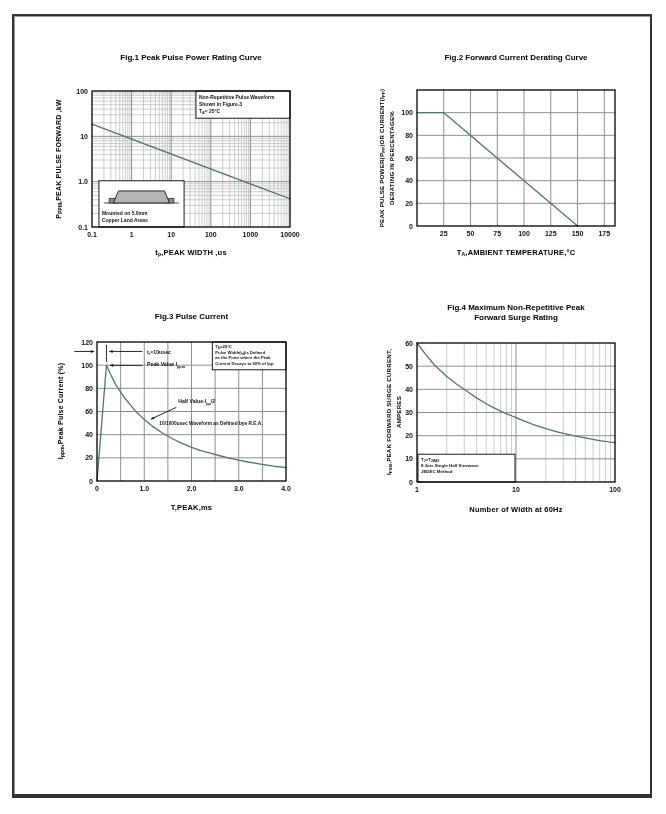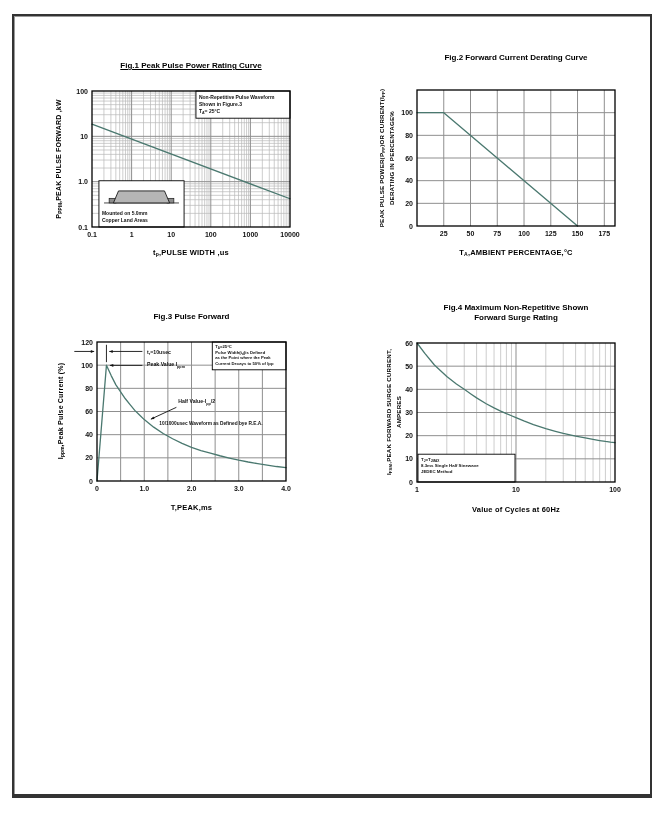--- a/index.html
+++ b/index.html
@@ -31,21 +31,21 @@
   .fs7{font-size:7px;}
   .fs62{font-size:6.2px;}
   .sub{font-size:68%;vertical-align:-18%;}
 </style>
 </head>
 <body>
 
 <div class="page-frame"></div>
 
 <div class="fig" style="left:40px;top:50px;width:270px;height:225px;">
-  <div class="ftitle" style="left:52px;top:11px;width:198px;text-decoration:underline;">Fig.1  Peak Pulse Power Rating Curve</div>
+  <div class="ftitle" style="left:52px;top:3px;width:198px;">Fig.1  Peak Pulse Power Rating Curve</div>
   <svg width="270" height="195">
       <line x1="63.920787828293655" y1="41" x2="63.920787828293655" y2="177" stroke="#b8b8b8" stroke-width="0.7"></line>
       <line x1="70.89400168689863" y1="41" x2="70.89400168689863" y2="177" stroke="#b8b8b8" stroke-width="0.7"></line>
       <line x1="75.84157565658731" y1="41" x2="75.84157565658731" y2="177" stroke="#b8b8b8" stroke-width="0.7"></line>
       <line x1="79.67921217170634" y1="41" x2="79.67921217170634" y2="177" stroke="#b8b8b8" stroke-width="0.7"></line>
       <line x1="82.81478951519229" y1="41" x2="82.81478951519229" y2="177" stroke="#b8b8b8" stroke-width="0.7"></line>
       <line x1="85.46588238456458" y1="41" x2="85.46588238456458" y2="177" stroke="#b8b8b8" stroke-width="0.7"></line>
       <line x1="87.76236348488096" y1="41" x2="87.76236348488096" y2="177" stroke="#b8b8b8" stroke-width="0.7"></line>
       <line x1="89.78800337379727" y1="41" x2="89.78800337379727" y2="177" stroke="#b8b8b8" stroke-width="0.7"></line>
       <line x1="103.52078782829366" y1="41" x2="103.52078782829366" y2="177" stroke="#b8b8b8" stroke-width="0.7"></line>
@@ -130,21 +130,21 @@
       <text x="210.4" y="187" font-size="7" font-weight="bold" text-anchor="middle" fill="#111">1000</text>
       <text x="250" y="187" font-size="7" font-weight="bold" text-anchor="middle" fill="#111">10000</text>
       <text x="48" y="43.5" font-size="7" font-weight="bold" text-anchor="end" fill="#111">100</text>
       <text x="48" y="88.83333333333334" font-size="7" font-weight="bold" text-anchor="end" fill="#111">10</text>
       <text x="48" y="134.16666666666669" font-size="7" font-weight="bold" text-anchor="end" fill="#111">1.0</text>
       <text x="48" y="179.5" font-size="7" font-weight="bold" text-anchor="end" fill="#111">0.1</text>
     </svg>
   <div class="ylab fs7" style="left:20px;top:109px;">
     <div class="lline"><span>P</span><span class="sub">PPM</span><span>,PEAK PULSE  FORWARD ,kW</span></div>
   </div>
-  <div class="xlab" style="left:52px;top:198px;width:198px;"><span>t</span><span class="sub">p</span><span>,PULSE WIDTH ,us</span></div>
+  <div class="xlab" style="left:52px;top:198px;width:198px;"><span>t</span><span class="sub">p</span><span>,PEAK WIDTH ,us</span></div>
 </div>
 
 <div class="fig" style="left:370px;top:50px;width:280px;height:225px;text-decoration:underline;">
   <div class="ftitle" style="left:47px;top:3px;width:198px;">Fig.2  Forward Current Derating Curve</div>
   <svg width="280" height="195">
       <line x1="73.75675675675676" y1="40" x2="73.75675675675676" y2="176" stroke="#8f8f8f" stroke-width="1"></line>
       <line x1="100.51351351351352" y1="40" x2="100.51351351351352" y2="176" stroke="#8f8f8f" stroke-width="1"></line>
       <line x1="127.27027027027027" y1="40" x2="127.27027027027027" y2="176" stroke="#8f8f8f" stroke-width="1"></line>
       <line x1="154.02702702702703" y1="40" x2="154.02702702702703" y2="176" stroke="#8f8f8f" stroke-width="1"></line>
       <line x1="180.78378378378378" y1="40" x2="180.78378378378378" y2="176" stroke="#8f8f8f" stroke-width="1"></line>
@@ -168,25 +168,25 @@
       <text x="43" y="87.83333333333334" font-size="7" font-weight="bold" text-anchor="end" fill="#111">80</text>
       <text x="43" y="110.5" font-size="7" font-weight="bold" text-anchor="end" fill="#111">60</text>
       <text x="43" y="133.16666666666669" font-size="7" font-weight="bold" text-anchor="end" fill="#111">40</text>
       <text x="43" y="155.83333333333334" font-size="7" font-weight="bold" text-anchor="end" fill="#111">20</text>
       <text x="43" y="178.5" font-size="7" font-weight="bold" text-anchor="end" fill="#111">0</text>
     </svg>
   <div class="ylab fs62" style="left:17px;top:108px;">
     <div class="lline"><span>PEAK  PULSE  POWER(P</span><span class="sub">PP</span><span>)OR CURRENT(I</span><span class="sub">PP</span><span>)</span></div>
     <div class="lline"><span>DERATING IN PERCENTAGE%</span></div>
   </div>
-  <div class="xlab" style="left:47px;top:198px;width:198px;"><span>T</span><span class="sub">A</span><span>,AMBIENT PERCENTAGE,°C</span></div>
+  <div class="xlab" style="left:47px;top:198px;width:198px;"><span>T</span><span class="sub">A</span><span>,AMBIENT TEMPERATURE,°C</span></div>
 </div>
 
 <div class="fig" style="left:40px;top:310px;width:270px;height:215px;">
-  <div class="ftitle" style="left:57px;top:2px;width:189px;">Fig.3  Pulse Forward</div>
+  <div class="ftitle" style="left:57px;top:2px;width:189px;">Fig.3  Pulse Current</div>
   <svg width="270" height="185">
       <line x1="80.625" y1="32" x2="80.625" y2="171" stroke="#8f8f8f" stroke-width="1"></line>
       <line x1="104.25" y1="32" x2="104.25" y2="171" stroke="#8f8f8f" stroke-width="1"></line>
       <line x1="127.875" y1="32" x2="127.875" y2="171" stroke="#8f8f8f" stroke-width="1"></line>
       <line x1="151.5" y1="32" x2="151.5" y2="171" stroke="#8f8f8f" stroke-width="1"></line>
       <line x1="175.125" y1="32" x2="175.125" y2="171" stroke="#8f8f8f" stroke-width="1"></line>
       <line x1="198.75" y1="32" x2="198.75" y2="171" stroke="#8f8f8f" stroke-width="1"></line>
       <line x1="222.375" y1="32" x2="222.375" y2="171" stroke="#8f8f8f" stroke-width="1"></line>
       <line x1="57" y1="147.83333333333334" x2="246" y2="147.83333333333334" stroke="#8f8f8f" stroke-width="1"></line>
       <line x1="57" y1="124.66666666666667" x2="246" y2="124.66666666666667" stroke="#8f8f8f" stroke-width="1"></line>
@@ -226,21 +226,21 @@
       <text x="53" y="150.33333333333334" font-size="7" font-weight="bold" text-anchor="end" fill="#111">20</text>
       <text x="53" y="173.5" font-size="7" font-weight="bold" text-anchor="end" fill="#111">0</text>
     </svg>
   <div class="ylab fs7" style="left:22px;top:101px;">
     <div class="lline"><span>I</span><span class="sub">ppm</span><span>,Peak Pulse Current (%)</span></div>
   </div>
   <div class="xlab" style="left:57px;top:193px;width:189px;"><span>T,PEAK,ms</span></div>
 </div>
 
 <div class="fig" style="left:370px;top:300px;width:280px;height:230px;">
-  <div class="ftitle" style="left:47px;top:3px;width:198px;">Fig.4  Maximum Non-Repetitive Shown</div>
+  <div class="ftitle" style="left:47px;top:3px;width:198px;">Fig.4  Maximum Non-Repetitive Peak</div>
   <div class="ftitle" style="left:47px;top:13px;width:198px;">Forward Surge Rating</div>
   <svg width="280" height="200">
       <line x1="76.80196957073414" y1="43" x2="76.80196957073414" y2="182" stroke="#b8b8b8" stroke-width="0.7"></line>
       <line x1="94.23500421724658" y1="43" x2="94.23500421724658" y2="182" stroke="#b8b8b8" stroke-width="0.7"></line>
       <line x1="106.60393914146827" y1="43" x2="106.60393914146827" y2="182" stroke="#b8b8b8" stroke-width="0.7"></line>
       <line x1="116.19803042926587" y1="43" x2="116.19803042926587" y2="182" stroke="#b8b8b8" stroke-width="0.7"></line>
       <line x1="124.03697378798071" y1="43" x2="124.03697378798071" y2="182" stroke="#b8b8b8" stroke-width="0.7"></line>
       <line x1="130.6647059614114" y1="43" x2="130.6647059614114" y2="182" stroke="#b8b8b8" stroke-width="0.7"></line>
       <line x1="136.4059087122024" y1="43" x2="136.4059087122024" y2="182" stroke="#b8b8b8" stroke-width="0.7"></line>
       <line x1="141.47000843449317" y1="43" x2="141.47000843449317" y2="182" stroke="#b8b8b8" stroke-width="0.7"></line>
@@ -272,14 +272,14 @@
       <text x="43" y="91.83333333333334" font-size="7" font-weight="bold" text-anchor="end" fill="#111">40</text>
       <text x="43" y="115" font-size="7" font-weight="bold" text-anchor="end" fill="#111">30</text>
       <text x="43" y="138.16666666666669" font-size="7" font-weight="bold" text-anchor="end" fill="#111">20</text>
       <text x="43" y="161.33333333333334" font-size="7" font-weight="bold" text-anchor="end" fill="#111">10</text>
       <text x="43" y="184.5" font-size="7" font-weight="bold" text-anchor="end" fill="#111">0</text>
     </svg>
   <div class="ylab fs62" style="left:24px;top:112px;">
     <div class="lline"><span>I</span><span class="sub">FSM</span><span>,PEAK FORWARD SURGE CURRENT,</span></div>
     <div class="lline"><span>AMPERES</span></div>
   </div>
-  <div class="xlab" style="left:47px;top:205px;width:198px;"><span>Value of Cycles at 60Hz</span></div>
+  <div class="xlab" style="left:47px;top:205px;width:198px;"><span>Number of Width at 60Hz</span></div>
 </div>
 
 </body></html>

